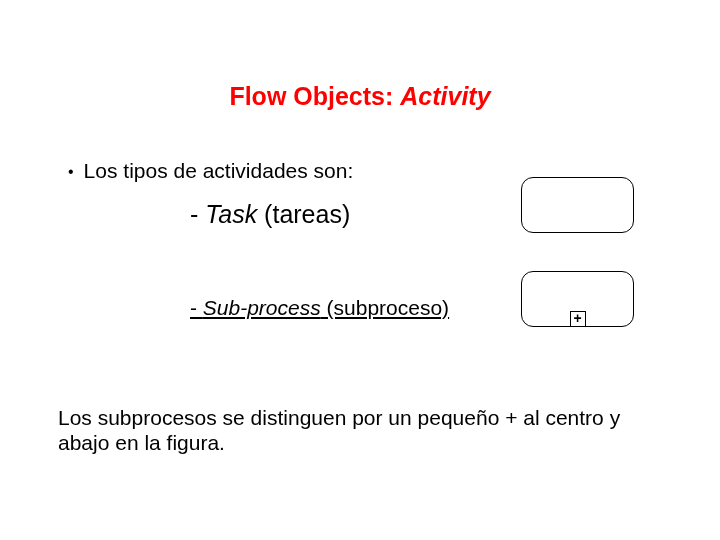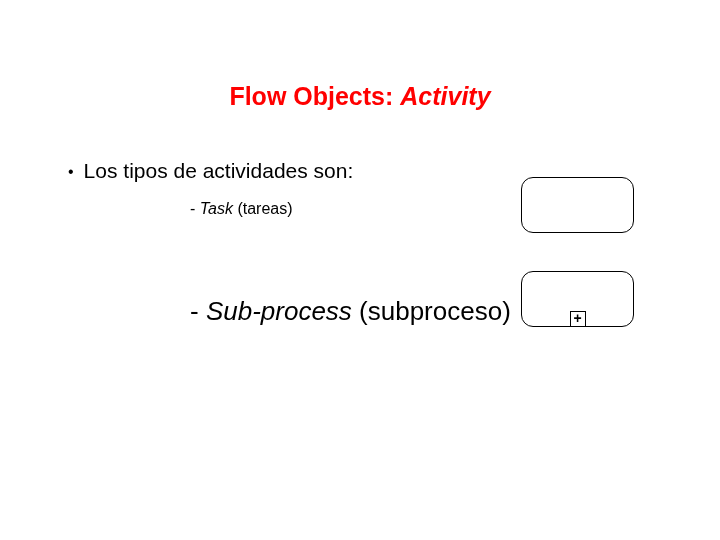--- a/index.html
+++ b/index.html
@@ -40,27 +40,28 @@
     display: inline-block;
     vertical-align: middle;
     margin-right: 10px;
     font-size: 16px;
     line-height: 1;
   }
   .sub1 {
     position: absolute;
     top: 200px;
     left: 190px;
-    font-size: 16px;
+    font-size: 25px;
   }
   .sub2 {
     position: absolute;
     top: 296px;
     left: 190px;
-    font-size: 26px;
+    font-size: 21px;
+    text-decoration: underline;
   }
   .sub-label {
     font-style: italic;
   }
   .task-shape {
     position: absolute;
     top: 177px;
     left: 521px;
     width: 113px;
     height: 56px;
@@ -123,14 +124,15 @@
   <div class="sub2">
     - <span class="sub-label">Sub-process</span><span> (subproceso)</span>
   </div>
 
   <div class="task-shape"></div>
 
   <div class="subprocess-shape">
     <div class="plus-marker">+</div>
   </div>
 
+  <div class="footer-text">Los subprocesos se distinguen por un pequeño + al centro y abajo en la figura.</div>
 
 </div>
 
 </body></html>

